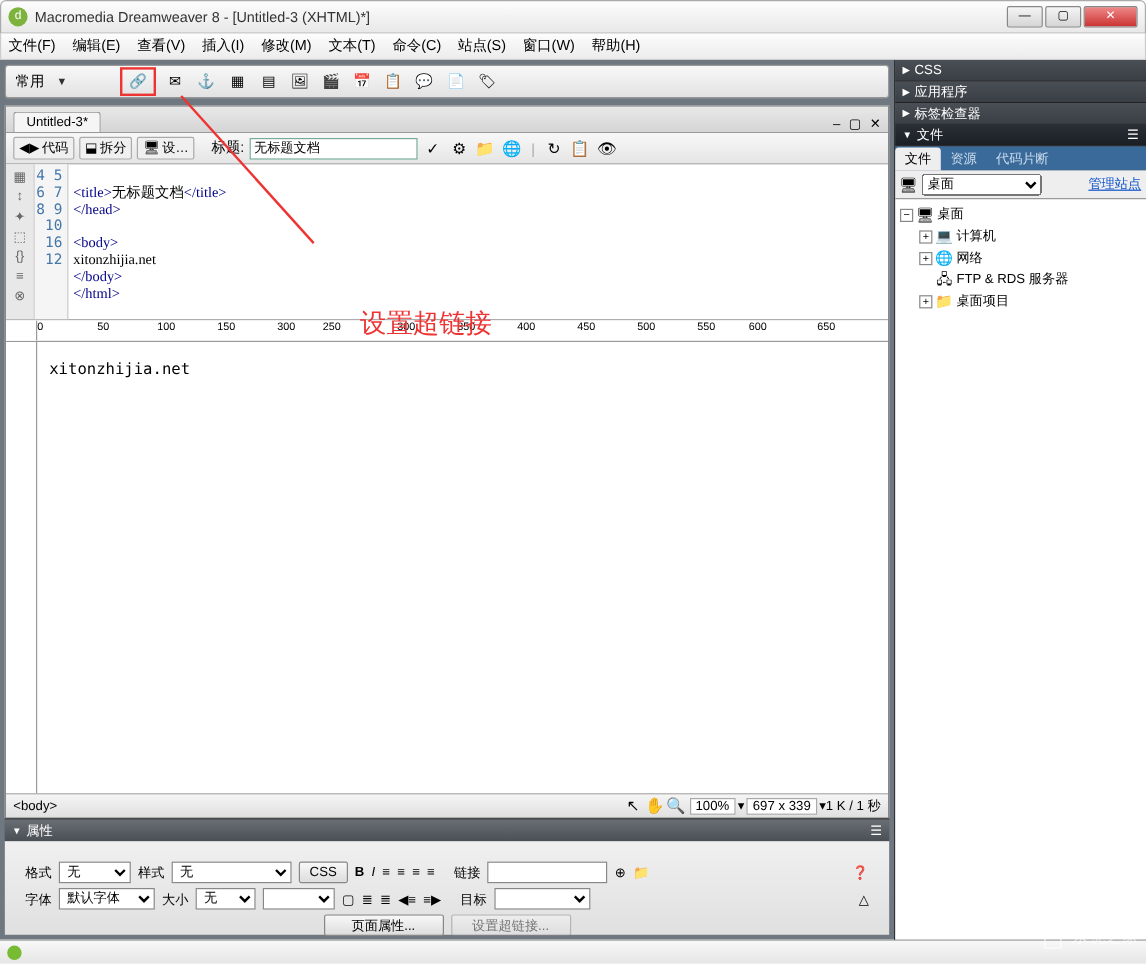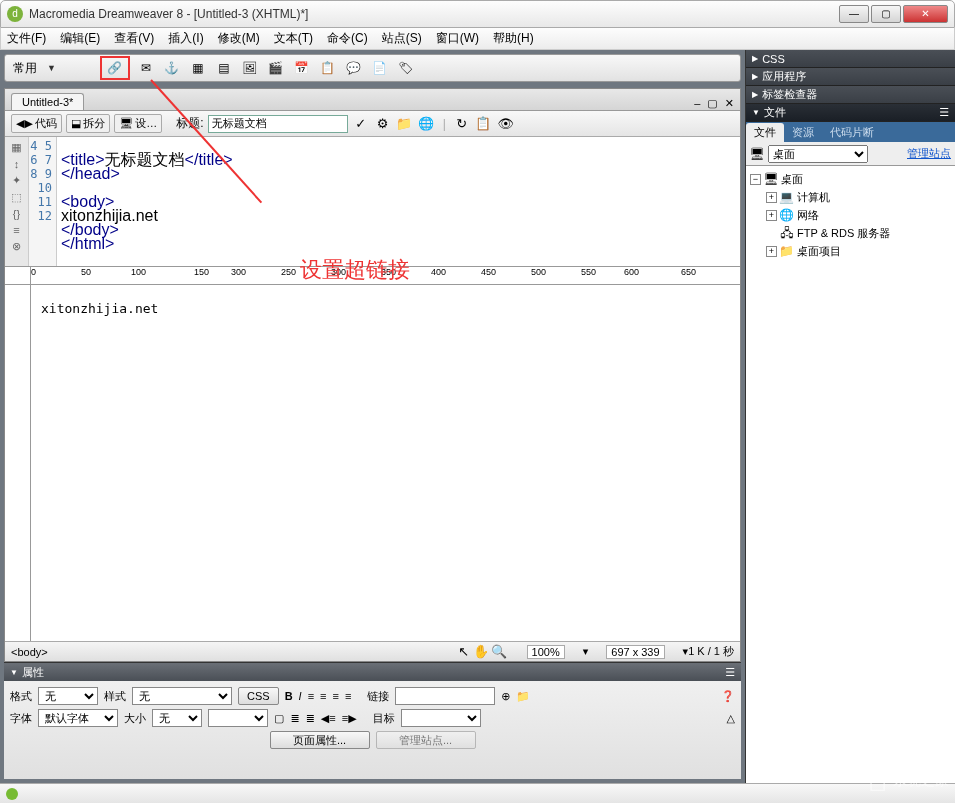--- a/index.html
+++ b/index.html
@@ -24,35 +24,35 @@
 .doctab { background: #f5f5f5; border: 1px solid #999; border-bottom: none; padding: 2px 10px; font-size: 11px; border-radius: 3px 3px 0 0; text-align: right; }
 .doctabbar .right { margin-left: auto; margin-right: 4px; font-size: 11px; letter-spacing: 2px; }
 .doctoolbar { height: 26px; background: linear-gradient(#f8f8f8,#e5e5e5); border-bottom: 1px solid #aaa; display: flex; align-items: center; padding: 0 6px; gap: 4px; }
 .viewbtn { display: flex; align-items: center; gap: 2px; padding: 1px 4px; border: 1px solid #aaa; background: #f0f0f0; border-radius: 2px; font-size: 11px; }
 .titleinput { width: 140px; height: 18px; border: 1px solid #7a9; background: #fff; font-size: 11px; padding: 0 3px; }
 .smicon { width: 18px; height: 18px; display: flex; align-items: center; justify-content: center; font-size: 13px; }
 .codearea { display: flex; height: 130px; border-bottom: 1px solid #999; position: relative; }
 .gutter { width: 24px; background: #e8e8e8; border-right: 1px solid #ccc; display: flex; flex-direction: column; align-items: center; gap: 4px; padding-top: 4px; }
 .gutter div { font-size: 11px; color: #666; }
 .linenums { width: 28px; background: #f5f5f5; border-right: 1px solid #ccc; font-family: monospace; font-size: 12px; text-align: right; padding: 2px 4px 0 0; color: #47a; line-height: 14px; }
-.codetext { flex: 1; font-family: Liberation Sans, sans-serif; font-size: 16px; padding: 2px 4px; line-height: 14px; white-space: pre; overflow: hidden; }
+.codetext { flex: 1; font-family: Liberation Serif, serif; font-size: 12px; padding: 2px 4px; line-height: 14px; white-space: pre; overflow: hidden; }
 .codetext .tag { color: #008; }
 .codetext .txt { color: #000; }
 .ruler { height: 18px; background: #fff; border-bottom: 1px solid #999; position: relative; font-size: 9px; overflow: hidden; display: flex; }
 .vruler { width: 26px; background: #fff; border-right: 1px solid #999; }
 .tick { position: absolute; top: 0; font-size: 9px; }
 .designarea { flex: 1; display: flex; background: #fff; overflow: hidden; }
 .designcontent { flex: 1; padding: 16px 10px; font-family: monospace; font-size: 13px; }
 .statusbar { height: 20px; background: linear-gradient(#f5f5f5,#e0e0e0); border-top: 1px solid #aaa; display: flex; align-items: center; padding: 0 6px; font-size: 11px; }
 .statusbar .spacer { flex: 1; }
-.statusbar .box { border: 1px solid #aaa; padding: 0 4px; margin: 0 18px; background: #fff; }
+.statusbar .box { border: 1px solid #aaa; padding: 0 4px; margin: 0 2px; background: #fff; }
 .properties { background: #5a5f66; color: #fff; border-top: 1px solid #333; }
 .prophdr { height: 18px; background: linear-gradient(#6a6f76,#4a4f56); display: flex; align-items: center; padding: 0 6px; font-size: 11px; }
 .prophdr .tri { font-size: 8px; margin-right: 4px; }
-.propbody { background: linear-gradient(#f0f0f0,#e0e0e0); color: #000; padding: 6px; height: 98px; }
+.propbody { background: linear-gradient(#f0f0f0,#e0e0e0); color: #000; padding: 17px; height: 78px; }
 .proprow { display: flex; align-items: center; gap: 6px; margin-bottom: 4px; font-size: 11px; }
 .propsel { border: 1px solid #888; background: #fff; padding: 0 2px; height: 18px; font-size: 11px; }
 .propbtn { border: 1px solid #888; background: linear-gradient(#f8f8f8,#ddd); padding: 0 8px; height: 18px; font-size: 11px; border-radius: 2px; }
 .rightarea { width: 210px; background: #5a5f66; display: flex; flex-direction: column; border-left: 1px solid #333; }
 .panelhdr { height: 18px; background: linear-gradient(#4a4f56,#3a3f46); color: #fff; display: flex; align-items: center; padding: 0 6px; font-size: 11px; border-bottom: 1px solid #222; }
 .panelhdr .arr { font-size: 8px; margin-right: 4px; }
 .panelhdr.active { background: linear-gradient(#2a2f36,#1a1f26); }
 .filetabs { height: 20px; background: #3a6a9a; display: flex; align-items: flex-end; }
 .filetab { padding: 2px 8px; font-size: 11px; color: #cde; }
 .filetab.active { background: #eee; color: #000; border-radius: 3px 3px 0 0; }
@@ -150,42 +150,42 @@
             <div>≡</div>
             <div>⊗</div>
         </div>
         <div class="linenums"><span>4</span>
 <span>5</span>
 <span>6</span>
 <span>7</span>
 <span>8</span>
 <span>9</span>
 <span>10</span>
-<span>11</span>
+<span>16</span>
 <span>12</span></div>
         <div class="codetext"><span class="tag"></span>
 <span class="tag">&lt;title&gt;</span><span class="txt">无标题文档</span><span class="tag">&lt;/title&gt;</span>
 <span class="tag">&lt;/head&gt;</span>
 <span class="tag"></span>
 <span class="tag">&lt;body&gt;</span>
 <span class="txt">xitonzhijia.net</span>
 <span class="tag">&lt;/body&gt;</span>
 <span class="tag">&lt;/html&gt;</span>
 </div>
       </div>
 
       <div class="ruler">
         <div class="vruler"></div>
         <div style="position:relative;flex:1">
           <span class="tick" style="left:0">0</span>
           <span class="tick" style="left:50px">50</span>
           <span class="tick" style="left:100px">100</span>
-          <span class="tick" style="left:163px">150</span>
+          <span class="tick" style="left:150px">150</span>
           <span class="tick" style="left:200px">300</span>
-          <span class="tick" style="left:250px">250</span>
+          <span class="tick" style="left:238px">250</span>
           <span class="tick" style="left:300px">300</span>
           <span class="tick" style="left:350px">350</span>
           <span class="tick" style="left:400px">400</span>
           <span class="tick" style="left:450px">450</span>
           <span class="tick" style="left:500px">500</span>
           <span class="tick" style="left:550px">550</span>
           <span class="tick" style="left:593px">600</span>
           <span class="tick" style="left:650px">650</span>
         </div>
       </div>
@@ -244,21 +244,21 @@
           <span>≣</span>
           <span>≣</span>
           <span>◀≡</span>
           <span>≡▶</span>
           <span style="margin-left:10px">目标</span>
           <select class="propsel" style="width:80px"></select>
           <span style="margin-left:auto">△</span>
         </div>
         <div class="proprow" style="justify-content:center">
           <button class="propbtn" style="width:100px">页面属性...</button>
-          <button class="propbtn" style="width:100px;opacity:.5">管理站点...</button>
+          <button class="propbtn" style="width:100px;opacity:.5">设置超链接...</button>
         </div>
       </div>
     </div>
   </div>
 
   <div class="rightarea">
     <div class="panelhdr">
         <span class="arr">▶</span>
         <span>CSS</span>
       </div>

